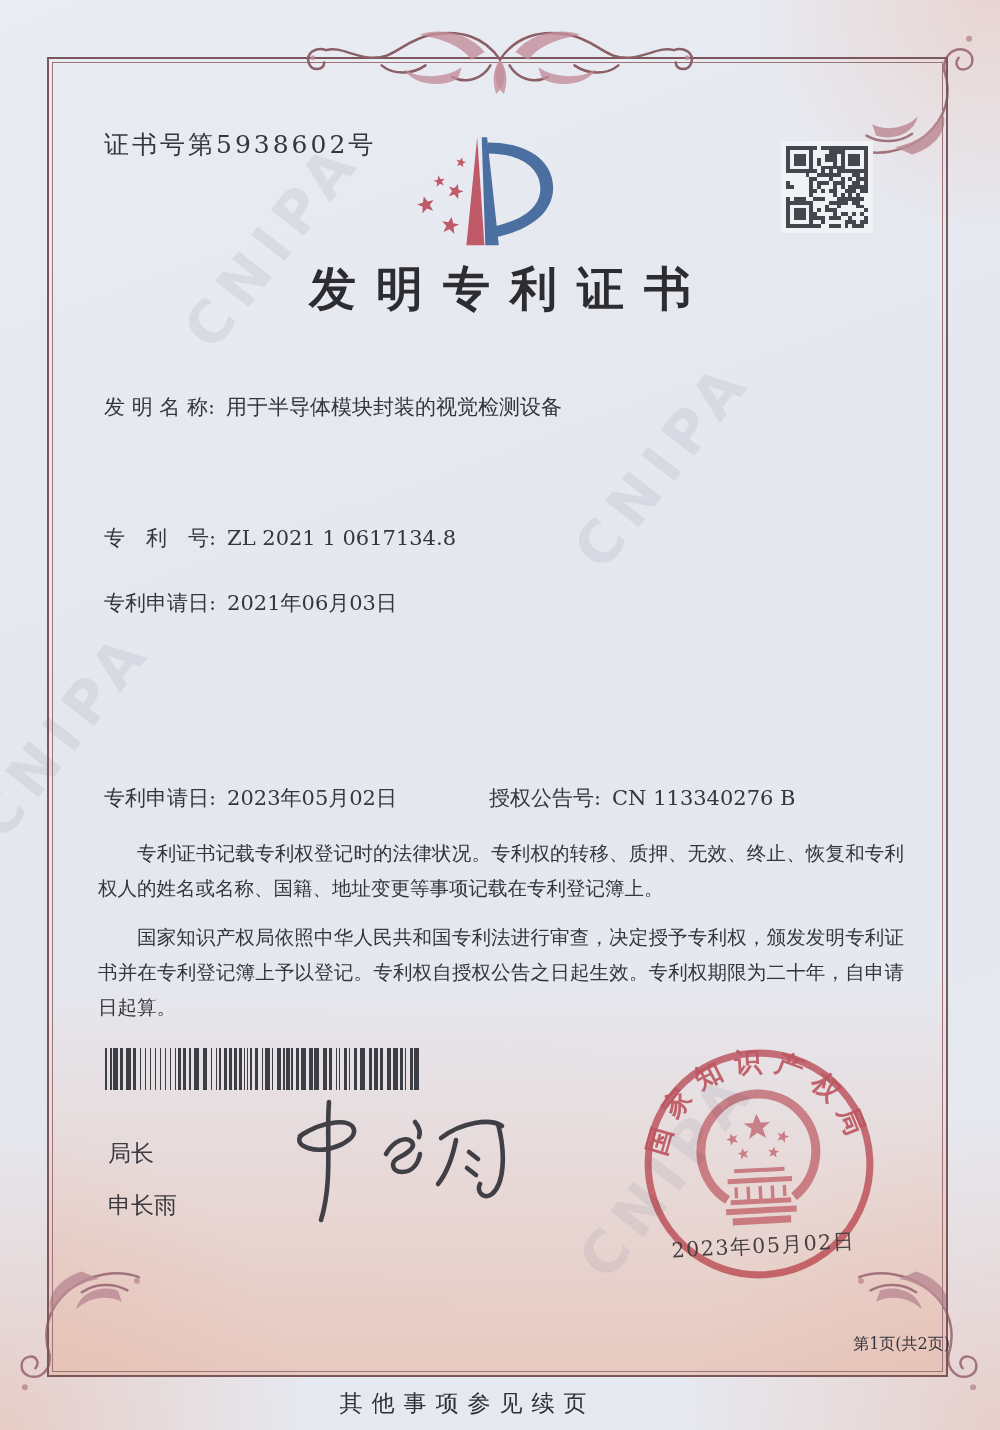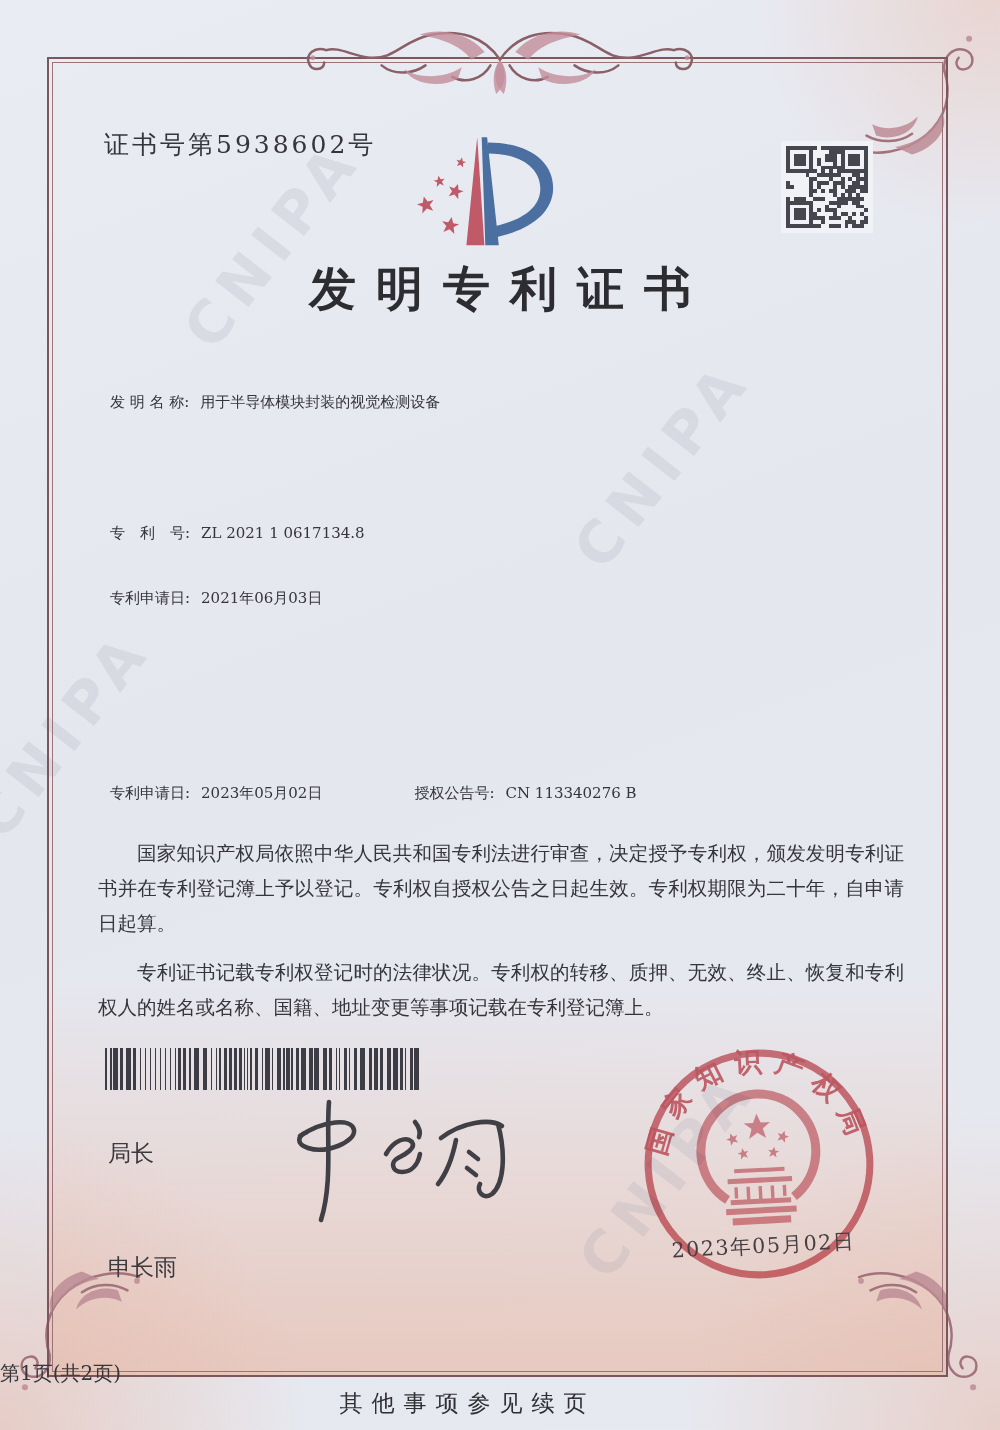--- a/index.html
+++ b/index.html
@@ -33,43 +33,43 @@
   .cert-no{position:absolute;left:104px;top:128px;font-size:25px;letter-spacing:3px;}
   .qr{position:absolute;left:781px;top:141px;width:82px;height:82px;
     display:grid;grid-template-columns:repeat(21,1fr);grid-template-rows:repeat(21,1fr);
     background:#f1f2f6;padding:5px;box-sizing:content-box;}
   .qr i{display:block;}
   .qr i.on{background:#46464e;}
   .logo{position:absolute;left:398px;top:126px;}
   .title{position:absolute;left:0;right:0;top:258px;text-align:center;
     font-size:47px;font-weight:bold;letter-spacing:20px;text-indent:20px;color:#2c2c31;}
   
-  .row{position:absolute;left:110px;font-size:15px;line-height:1.45;}
+  .row{position:absolute;left:104px;font-size:21px;line-height:1.45;}
   .lbl{white-space:pre;}
   .val{margin-left:11px;}
   .val-wrap{display:inline-block;vertical-align:top;width:568px;line-height:1.62;}
   .gap2{display:inline-block;width:92px;}
   
   .paras{position:absolute;left:98px;top:836px;width:806px;font-size:19.5px;
     line-height:1.8;text-align:justify;}
   .paras p{margin:0 0 14px 0;text-indent:2em;}
   
   .barcode{position:absolute;left:105px;top:1048px;width:320px;height:42px;}
   .barcode b{position:absolute;top:0;bottom:0;background:#3c3d45;}
   
   .sig-title{position:absolute;left:108px;top:1138px;font-size:23px;
     font-family:"DejaVu Sans","Liberation Sans",sans-serif;color:#3a3a40;}
-  .sig-name{position:absolute;left:108px;top:1252px;font-size:23px;
+  .sig-name{position:absolute;left:108px;top:1190px;font-size:23px;
     font-family:"DejaVu Sans","Liberation Sans",sans-serif;color:#3a3a40;}
   .sig-hand{position:absolute;left:266px;top:1096px;}
   
   .seal{position:absolute;left:633px;top:1038px;transform:rotate(-3deg);
     opacity:.93;mix-blend-mode:multiply;}
   
-  .page-num{position:absolute;left:0;width:950px;top:1334px;text-align:left;font-size:20px;margin-top:26px;}
+  .page-num{position:absolute;left:0;width:950px;top:1334px;text-align:right;font-size:16px;}
   .cont-note{position:absolute;left:0;width:935px;top:1388px;text-align:center;
     font-size:23px;letter-spacing:9px;color:#2f2f34;}
 </style>
 </head>
 <body>
 
 <div class="page">
 
   <div class="tint tint-bottom"></div>
   <div class="tint tint-corner-tr"></div>
@@ -613,22 +613,22 @@
     <span class="lbl">专　利　号:</span><span class="val">ZL 2021 1 0617134.8</span>
   </div>
   <div class="row" style="top:588px">
     <span class="lbl">专利申请日:</span><span class="val">2021年06月03日</span>
   </div>
   <div class="row" style="top:783px">
     <span class="lbl">专利申请日:</span><span class="val">2023年05月02日</span><span class="gap2"></span><span class="lbl">授权公告号:</span><span class="val">CN 113340276 B</span>
   </div>
 
   <div class="paras">
+    <p>专利证书记载专利权登记时的法律状况。专利权的转移、质押、无效、终止、恢复和专利权人的姓名或名称、国籍、地址变更等事项记载在专利登记簿上。</p>
     <p>国家知识产权局依照中华人民共和国专利法进行审查，决定授予专利权，颁发发明专利证书并在专利登记簿上予以登记。专利权自授权公告之日起生效。专利权期限为二十年，自申请日起算。</p>
-    <p>专利证书记载专利权登记时的法律状况。专利权的转移、质押、无效、终止、恢复和专利权人的姓名或名称、国籍、地址变更等事项记载在专利登记簿上。</p>
   </div>
 
   <div class="barcode">
       <b style="left: 0px; width: 1.6px;"></b>
       <b style="left: 5px; width: 1.6px;"></b>
       <b style="left: 8.3px; width: 4.8px;"></b>
       <b style="left: 14.8px; width: 3.2px;"></b>
       <b style="left: 21.4px; width: 4.8px;"></b>
       <b style="left: 27.9px; width: 3.2px;"></b>
       <b style="left: 34.5px; width: 1.6px;"></b>

